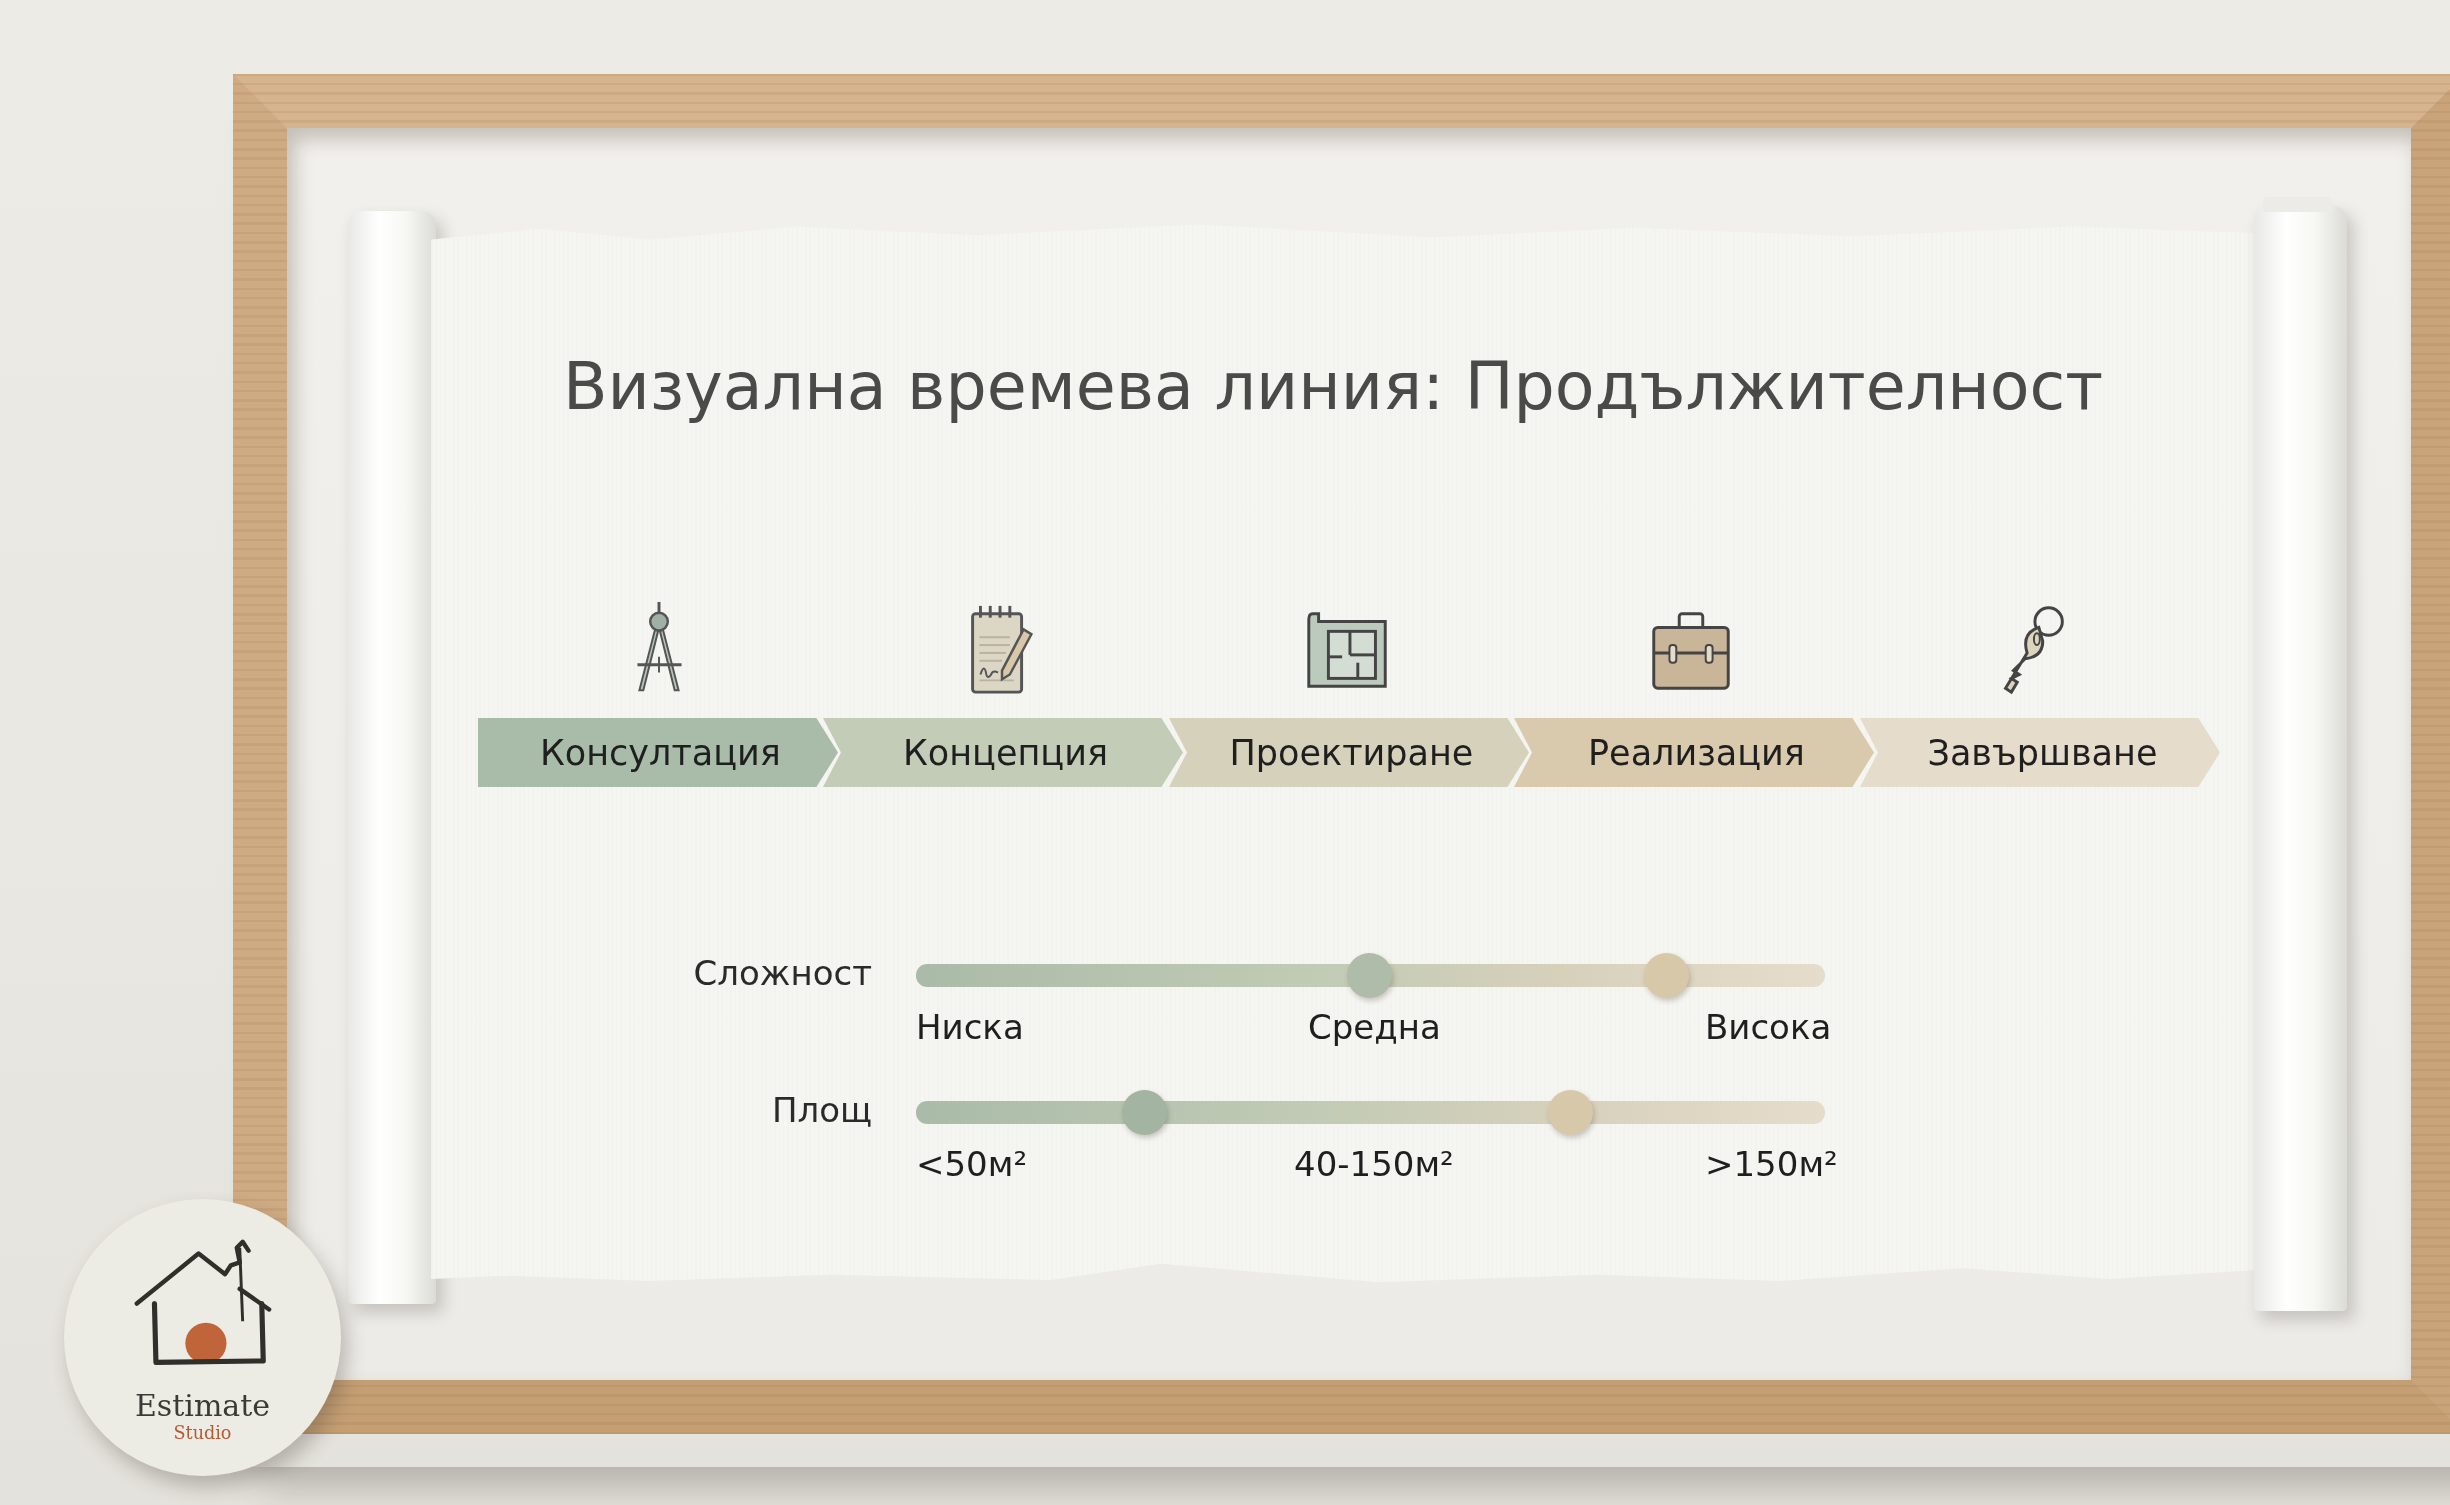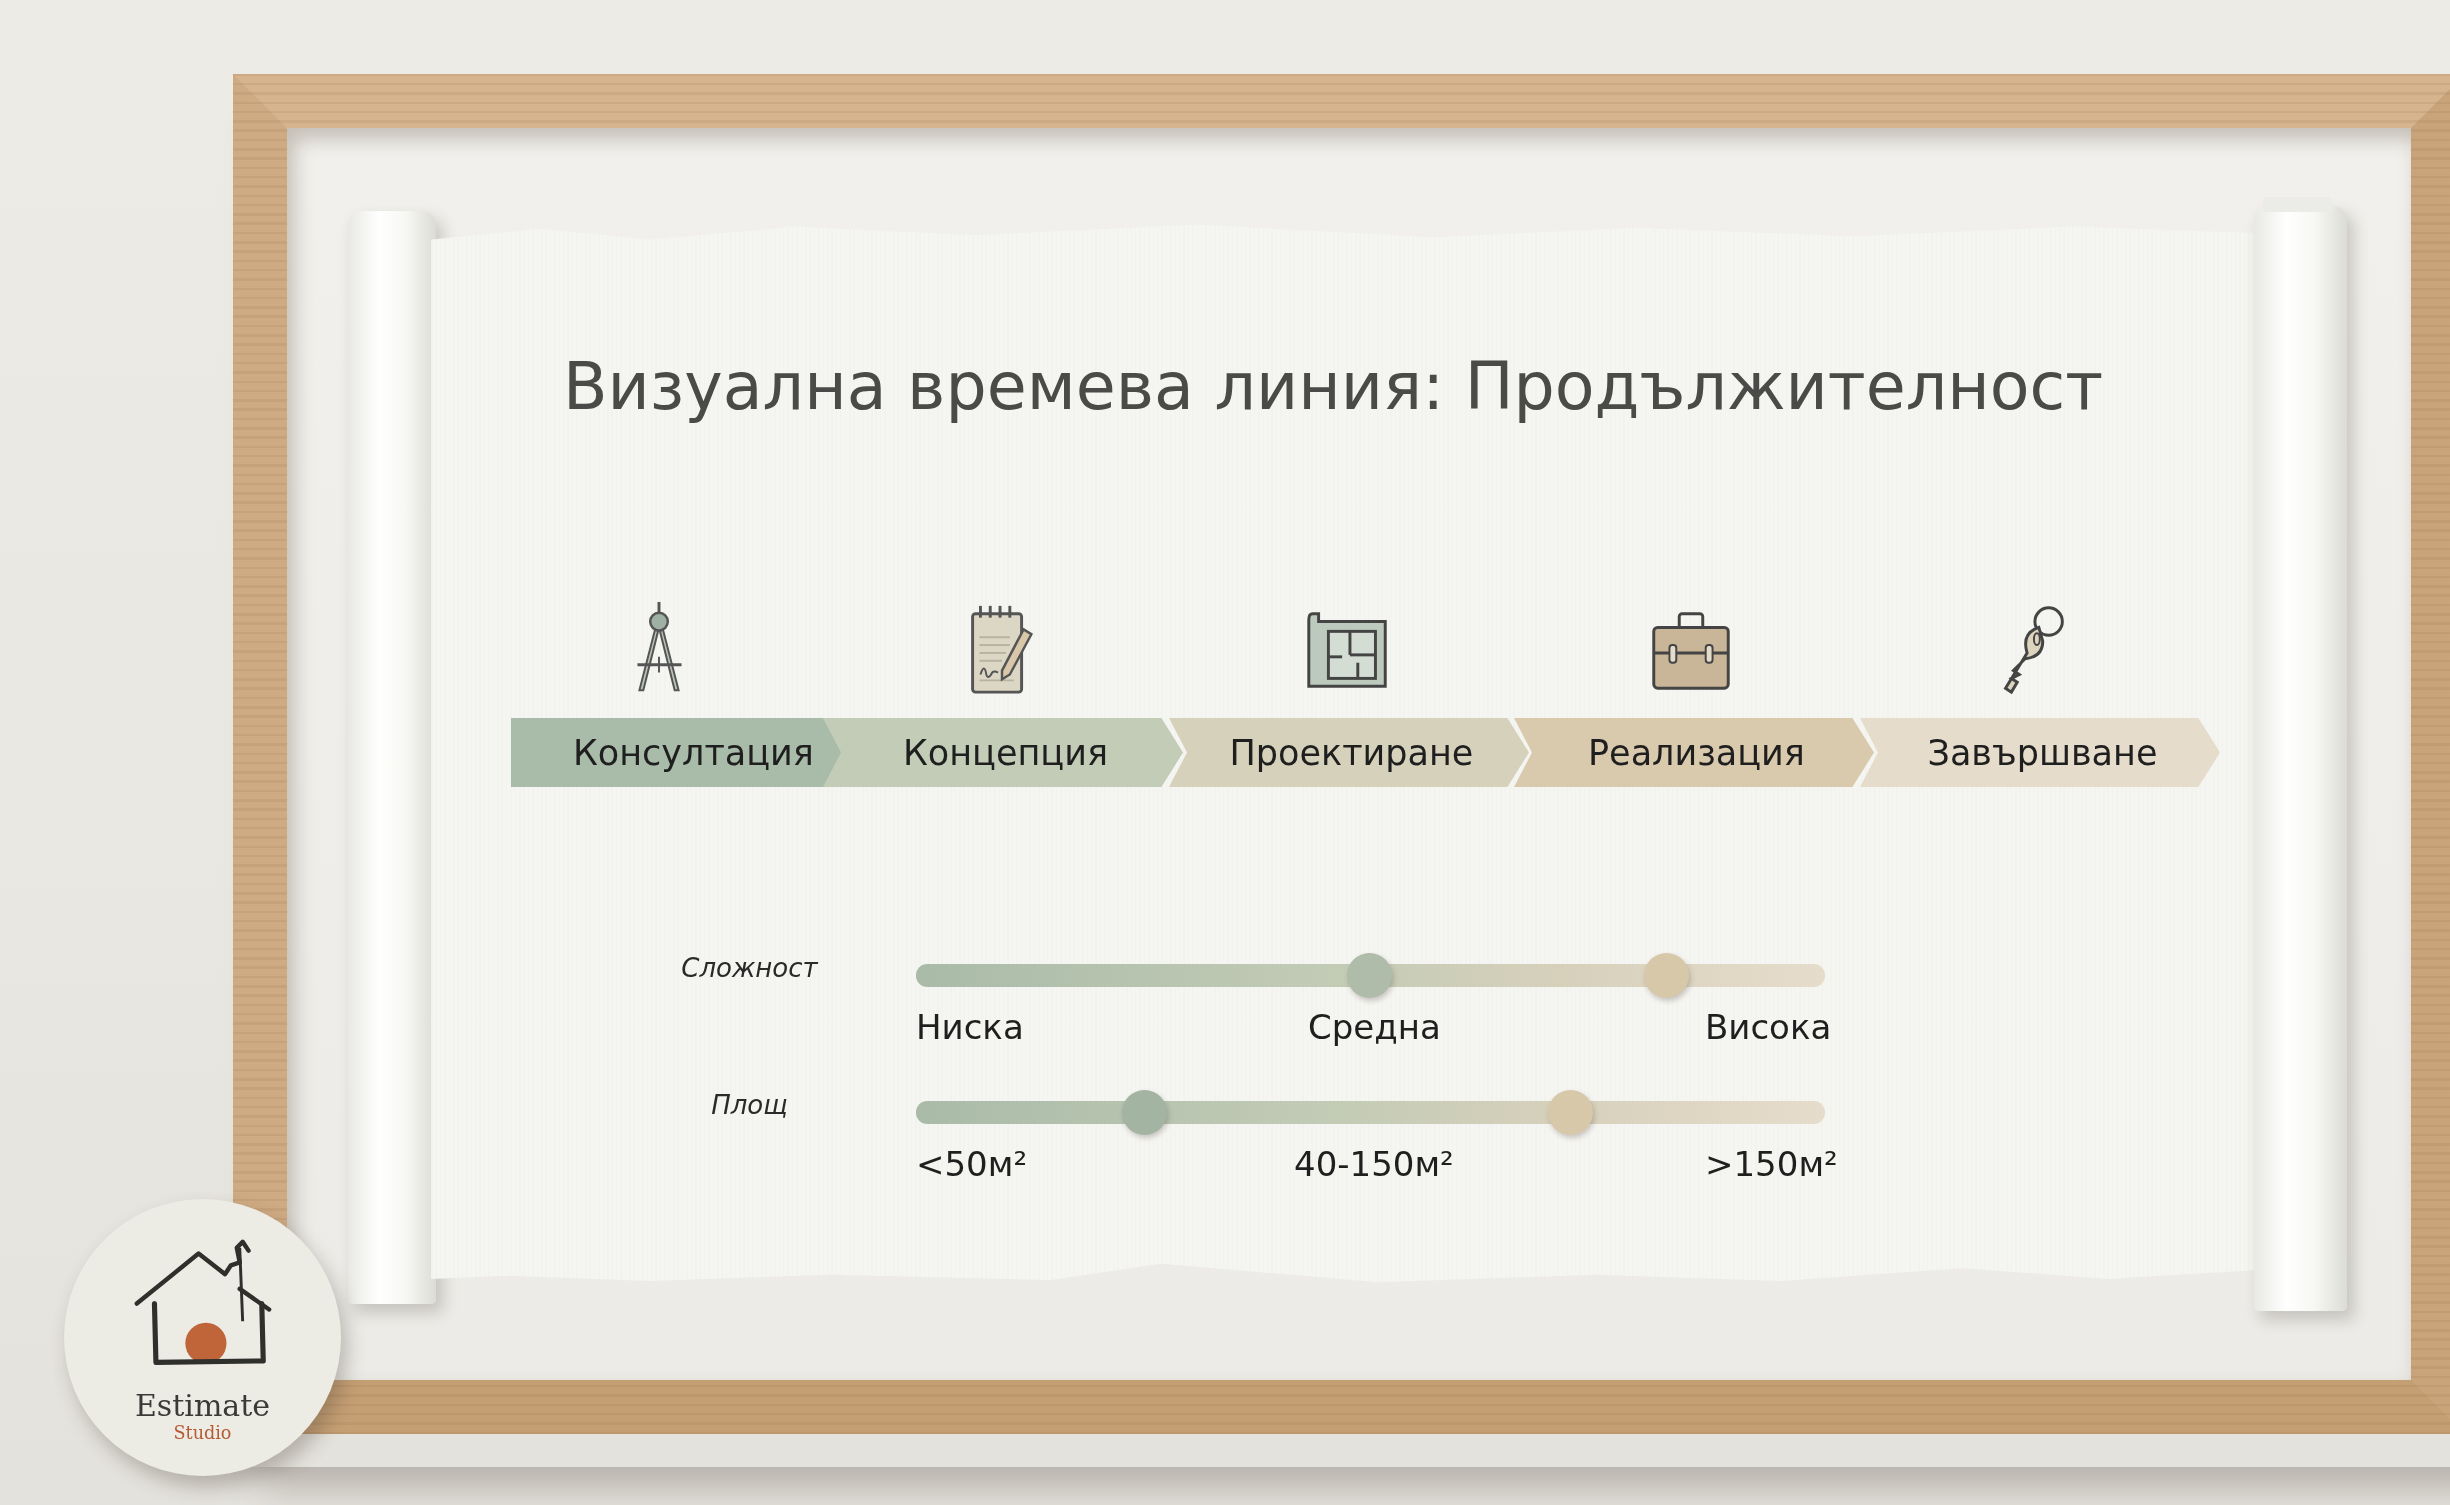--- a/index.html
+++ b/index.html
@@ -67,21 +67,21 @@
   .chev {
     position: absolute; top: 0; height: 69px; width: 360px;
     display: flex; align-items: center; justify-content: center;
     font-size: 35px; color: #1f1f1f;
     clip-path: polygon(0 0, 94% 0, 100% 50%, 94% 100%, 0 100%, 5% 50%);
   }
   .chev.first { clip-path: polygon(0 0, 94% 0, 100% 50%, 94% 100%, 0 100%); }
   .chev span { padding-left: 4.9px; }
 
   .slider-label {
-    position: absolute; width: 245px; text-align: center; font-size: 26px; color: #2a2a2a; font-style: italic;
+    position: absolute; width: 245px; text-align: right; font-size: 34px; color: #2a2a2a;
   }
   .track {
     position: absolute; left: 916px; width: 909px; height: 22.5px; border-radius: 11.3px;
     background: linear-gradient(90deg, #a9bba8 0%, #c2cbb5 45%, #d6d0bb 70%, #e6dccb 100%);
   }
   .thumb {
     position: absolute; width: 45px; height: 45px; border-radius: 50%;
     box-shadow: 1.5px 2.9px 4.9px rgba(70,60,50,0.25);
   }
   .tick {
@@ -173,21 +173,21 @@
 </div>
 <div class="icon" style="left:1982px;">
   <svg viewBox="0 0 100 100">
     <circle cx="68" cy="22" r="14" fill="none" stroke="#444" stroke-width="3"></circle>
     <path d="M58 28 q-18 6 -12 26 L24 90 L30 94 L36 84 L30 80 L38 76 L32 72 L44 60 q18 -2 18 -18 Z" fill="#ddd4bd" stroke="#444" stroke-width="3"></path>
     <ellipse cx="56" cy="40" rx="3" ry="6" fill="none" stroke="#444" stroke-width="2"></ellipse>
   </svg>
 </div>
 
 <div class="chevrons">
-  <div class="chev first" style="left:0; background:#a9bca9;margin-left:33px;">
+  <div class="chev first" style="left:0; background:#a9bca9;">
     <span>Консултация</span>
   </div>
   <div class="chev" style="left:345px; background:#c3ccb6;">
     <span>Концепция</span>
   </div>
   <div class="chev" style="left:691px; background:#d6d1bb;">
     <span>Проектиране</span>
   </div>
   <div class="chev" style="left:1036px; background:#d9c9ad;">
     <span>Реализация</span>

